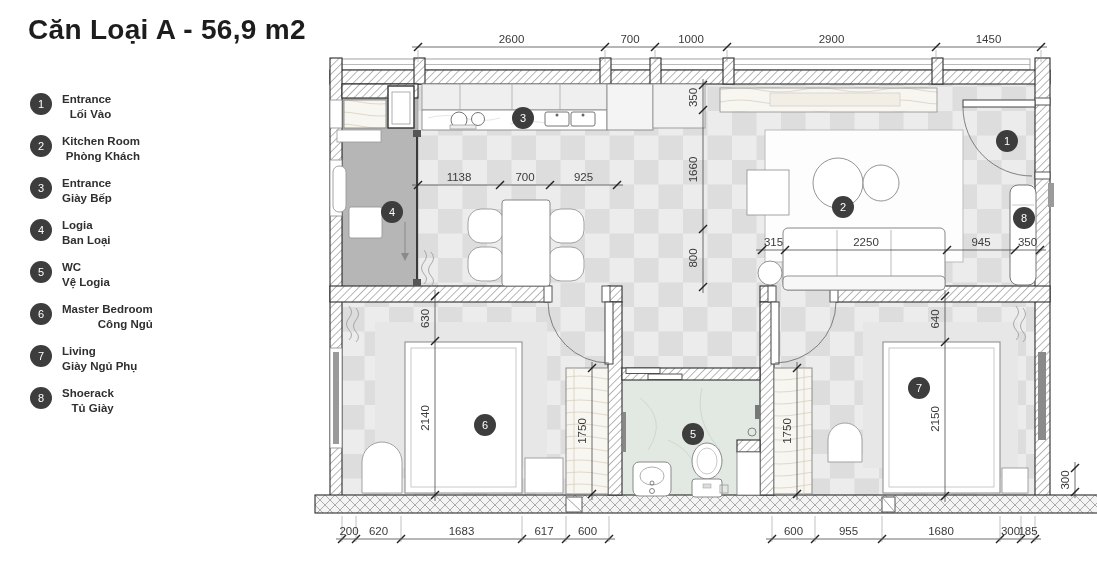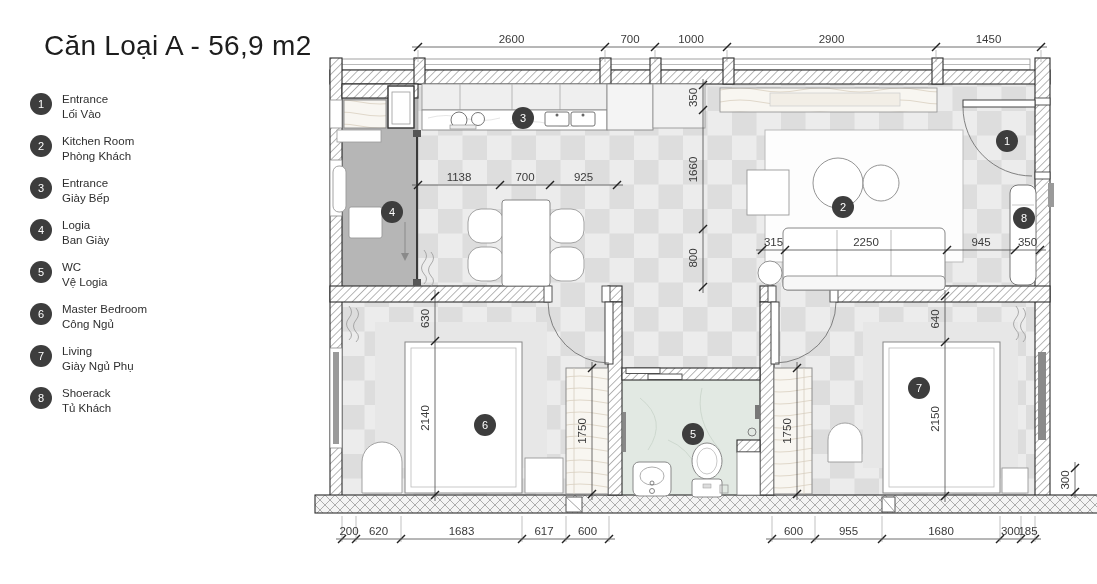--- a/index.html
+++ b/index.html
@@ -1,24 +1,24 @@
 <!DOCTYPE html>
 <html><head>
 <meta charset="utf-8">
 <style>
   html,body{margin:0;padding:0;background:#fff;}
   body{width:1097px;height:584px;position:relative;font-family:"Liberation Sans",sans-serif;overflow:hidden;}
   .canvas{position:absolute;inset:0;background:#fff;}
-  .title{position:absolute;left:28px;top:14px;margin:16px;font-size:28px;font-weight:400;color:#1d1d1d;letter-spacing:.3px;}
+  .title{position:absolute;left:28px;top:14px;margin:0;font-size:28px;font-weight:700;color:#1d1d1d;letter-spacing:.3px;}
   .legend{position:absolute;left:30px;top:92px;display:flex;flex-direction:column;gap:13px;}
   .legend-item{display:flex;gap:10px;align-items:flex-start;}
   .legend-badge{width:22px;height:22px;border-radius:50%;background:#3d3d3d;color:#fff;font-size:11px;
     display:flex;align-items:center;justify-content:center;flex:0 0 22px;margin-top:1px;}
-  .legend-text{font-size:11.5px;line-height:14.5px;color:#2f2f2f;}
-  .legend-text .vi{display:block;}
+  .legend-text{font-size:11.5px;line-height:14.5px;color:#2f2f2f;font-weight:bold;}
+  .legend-text .vi{display:block;text-align:right;}
   svg{position:absolute;left:0;top:0;}
   text{font-family:"Liberation Sans",sans-serif;}
   .dim-label{font-size:11.5px;fill:#3a3a3a;}
   .badge-num{font-size:11px;fill:#ffffff;text-anchor:middle;}
 </style>
 </head>
 <body>
 
 <div class="canvas">
   <h1 class="title">Căn Loại A - 56,9 m2</h1>
@@ -30,37 +30,37 @@
       <div class="legend-item">
         <span class="legend-badge">2</span>
         <span class="legend-text"><span>Kitchen Room</span><span class="vi">Phòng Khách</span></span>
       </div>
       <div class="legend-item">
         <span class="legend-badge">3</span>
         <span class="legend-text"><span>Entrance</span><span class="vi">Giày Bếp</span></span>
       </div>
       <div class="legend-item">
         <span class="legend-badge">4</span>
-        <span class="legend-text"><span>Logia</span><span class="vi">Ban Giày</span></span>
+        <span class="legend-text"><span>Logia</span><span class="vi">Ban Loại</span></span>
       </div>
       <div class="legend-item">
         <span class="legend-badge">5</span>
         <span class="legend-text"><span>WC</span><span class="vi">Vệ Logia</span></span>
       </div>
       <div class="legend-item">
         <span class="legend-badge">6</span>
         <span class="legend-text"><span>Master Bedroom</span><span class="vi">Công Ngủ</span></span>
       </div>
       <div class="legend-item">
         <span class="legend-badge">7</span>
         <span class="legend-text"><span>Living</span><span class="vi">Giày Ngủ Phụ</span></span>
       </div>
       <div class="legend-item">
         <span class="legend-badge">8</span>
-        <span class="legend-text"><span>Shoerack</span><span class="vi">Tủ Khách</span></span>
+        <span class="legend-text"><span>Shoerack</span><span class="vi">Tủ Giày</span></span>
       </div>
     </div>
 
   <svg id="plan-svg" width="1097" height="584" viewBox="0 0 1097 584">
     <defs>
       <pattern id="hatch" width="5.5" height="5.5" patternUnits="userSpaceOnUse" patternTransform="rotate(45)">
         <rect width="5.5" height="5.5" fill="#ffffff"></rect>
         <line x1="0" y1="0" x2="0" y2="5.5" stroke="#7a7a7a" stroke-width="1.1"></line>
       </pattern>
       <pattern id="xhatch" width="10" height="10" patternUnits="userSpaceOnUse">

